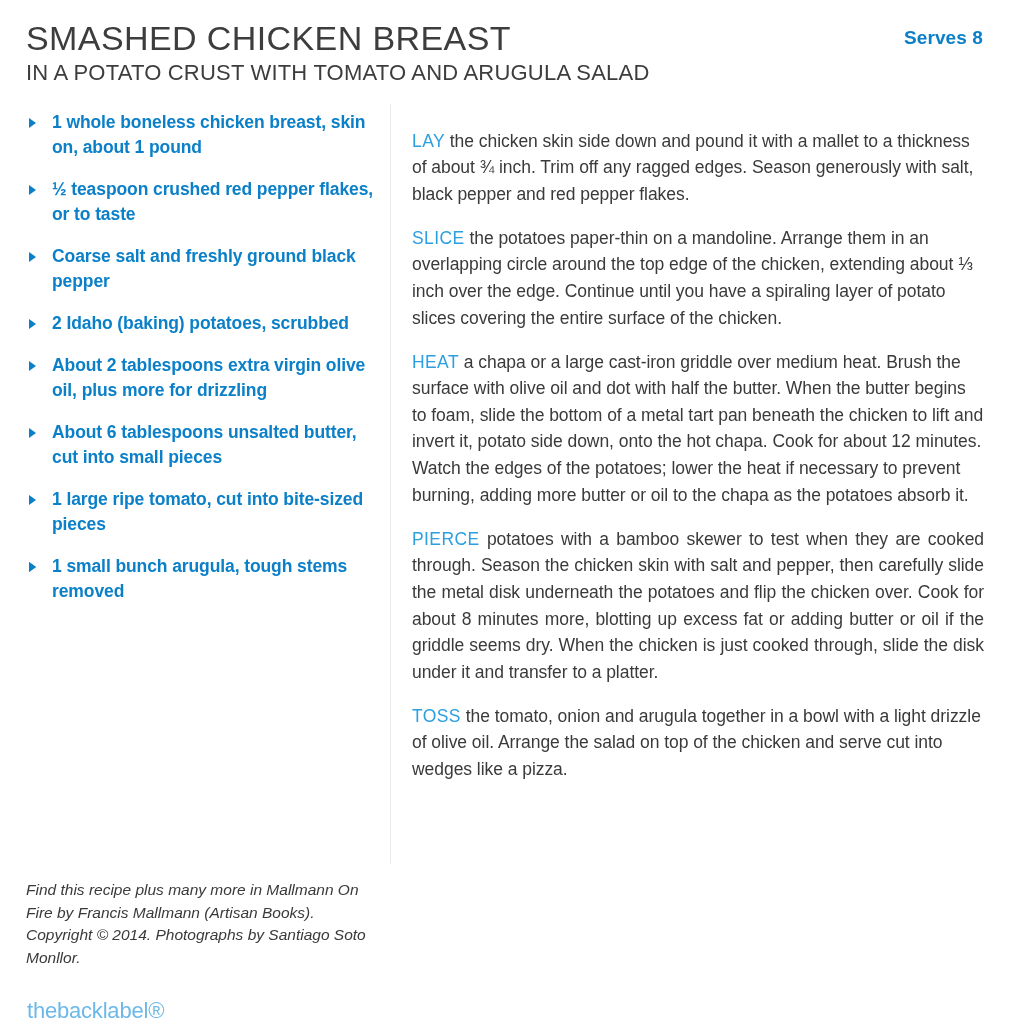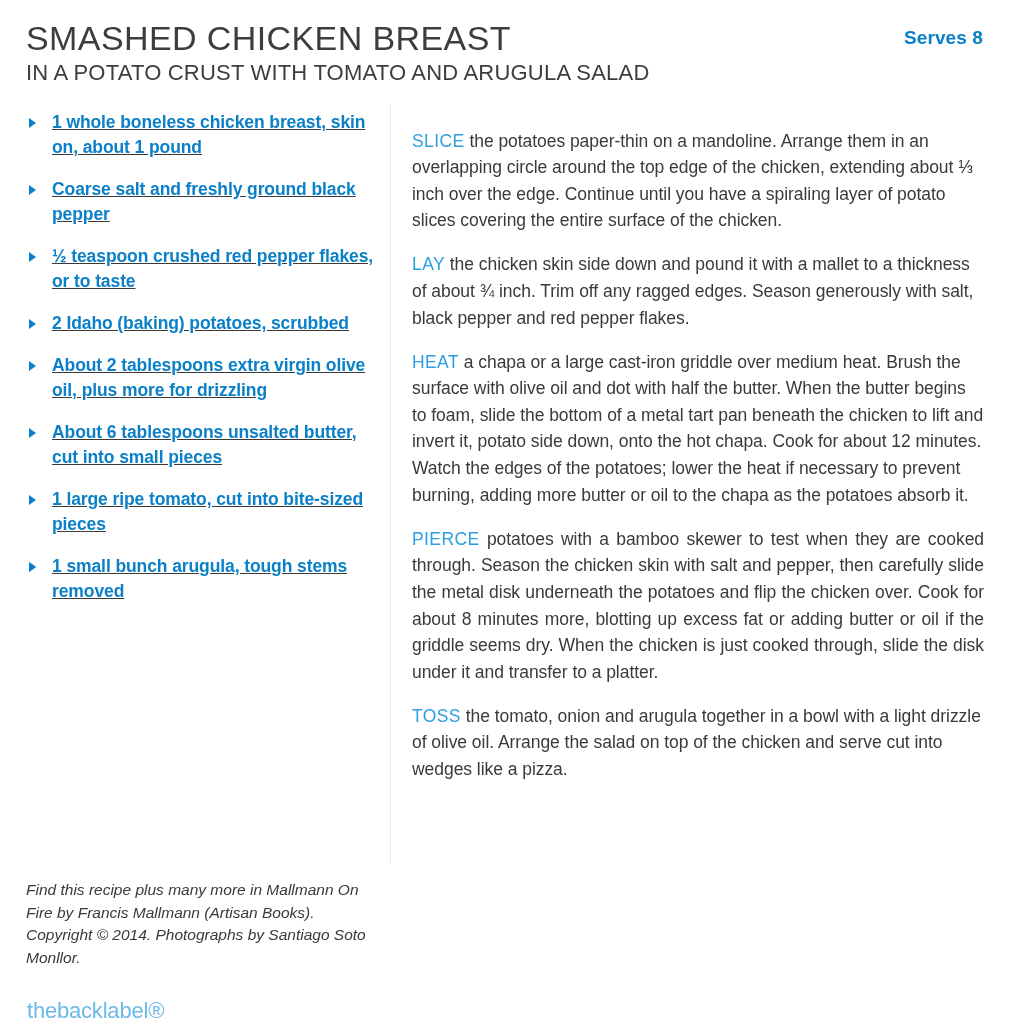--- a/index.html
+++ b/index.html
@@ -80,21 +80,20 @@
   .left-col {
     position: absolute;
     left: 26px;
     top: 110px;
     width: 350px;
   }
   .ingredients {
     list-style: none;
     margin: 0;
     padding: 0;
-    text-decoration: underline;
   }
   .ingredient {
     position: relative;
     padding-left: 26px;
     margin-bottom: 17px;
     font-size: 17.5px;
     font-weight: bold;
     line-height: 25px;
     color: #0b80c8;
     letter-spacing: -0.1px;
@@ -168,36 +167,36 @@
       <div class="recipe-subtitle">IN A POTATO CRUST WITH TOMATO AND ARUGULA SALAD</div>
     </div>
     <div class="serves">Serves 8</div>
   </div>
 
   <div class="col-divider"></div>
 
   <div class="left-col">
     <ul class="ingredients">
         <li class="ingredient"><span class="bullet"></span><span>1 whole boneless chicken breast, skin on, about 1 pound</span></li>
+        <li class="ingredient"><span class="bullet"></span><span>½ teaspoon crushed red pepper flakes, or to taste</span></li>
         <li class="ingredient"><span class="bullet"></span><span>Coarse salt and freshly ground black pepper</span></li>
-        <li class="ingredient"><span class="bullet"></span><span>½ teaspoon crushed red pepper flakes, or to taste</span></li>
         <li class="ingredient"><span class="bullet"></span><span>2 Idaho (baking) potatoes, scrubbed</span></li>
         <li class="ingredient"><span class="bullet"></span><span>About 2 tablespoons extra virgin olive oil, plus more for drizzling</span></li>
         <li class="ingredient"><span class="bullet"></span><span>About 6 tablespoons unsalted butter, cut into small pieces</span></li>
         <li class="ingredient"><span class="bullet"></span><span>1 large ripe tomato, cut into bite-sized pieces</span></li>
         <li class="ingredient"><span class="bullet"></span></li>
         <li class="ingredient"><span class="bullet"></span><span>1 small bunch arugula, tough stems removed</span></li>
       </ul>
   </div>
 
   <div class="attribution">Find this recipe plus many more in Mallmann On Fire by Francis Mallmann (Artisan Books). Copyright © 2014. Photographs by Santiago Soto Monllor.</div>
 
   <div class="brand-logo">thebacklabel®</div>
 
   <div class="right-col">
+      <p class="step"><span class="lead">LAY</span><span> the chicken skin side down and pound it with a mallet to a thickness of about ¾ inch. Trim off any ragged edges. Season generously with salt, black pepper and red pepper flakes.</span></p>
       <p class="step"><span class="lead">SLICE</span><span> the potatoes paper-thin on a mandoline. Arrange them in an overlapping circle around the top edge of the chicken, extending about ⅓ inch over the edge. Continue until you have a spiraling layer of potato slices covering the entire surface of the chicken.</span></p>
-      <p class="step"><span class="lead">LAY</span><span> the chicken skin side down and pound it with a mallet to a thickness of about ¾ inch. Trim off any ragged edges. Season generously with salt, black pepper and red pepper flakes.</span></p>
       <p class="step"><span class="lead">HEAT</span><span> a chapa or a large cast-iron griddle over medium heat. Brush the surface with olive oil and dot with half the butter. When the butter begins to foam, slide the bottom of a metal tart pan beneath the chicken to lift and invert it, potato side down, onto the hot chapa. Cook for about 12 minutes. Watch the edges of the potatoes; lower the heat if necessary to prevent burning, adding more butter or oil to the chapa as the potatoes absorb it.</span></p>
       <p class="step justified"><span class="lead">PIERCE</span><span> potatoes with a bamboo skewer to test when they are cooked through. Season the chicken skin with salt and pepper, then carefully slide the metal disk underneath the potatoes and flip the chicken over. Cook for about 8 minutes more, blotting up excess fat or adding butter or oil if the griddle seems dry. When the chicken is just cooked through, slide the disk under it and transfer to a platter.</span></p>
       <p class="step"><span class="lead">TOSS</span><span> the tomato, onion and arugula together in a bowl with a light drizzle of olive oil. Arrange the salad on top of the chicken and serve cut into wedges like a pizza.</span></p>
     </div>
 
 </div>
 
 </body></html>

